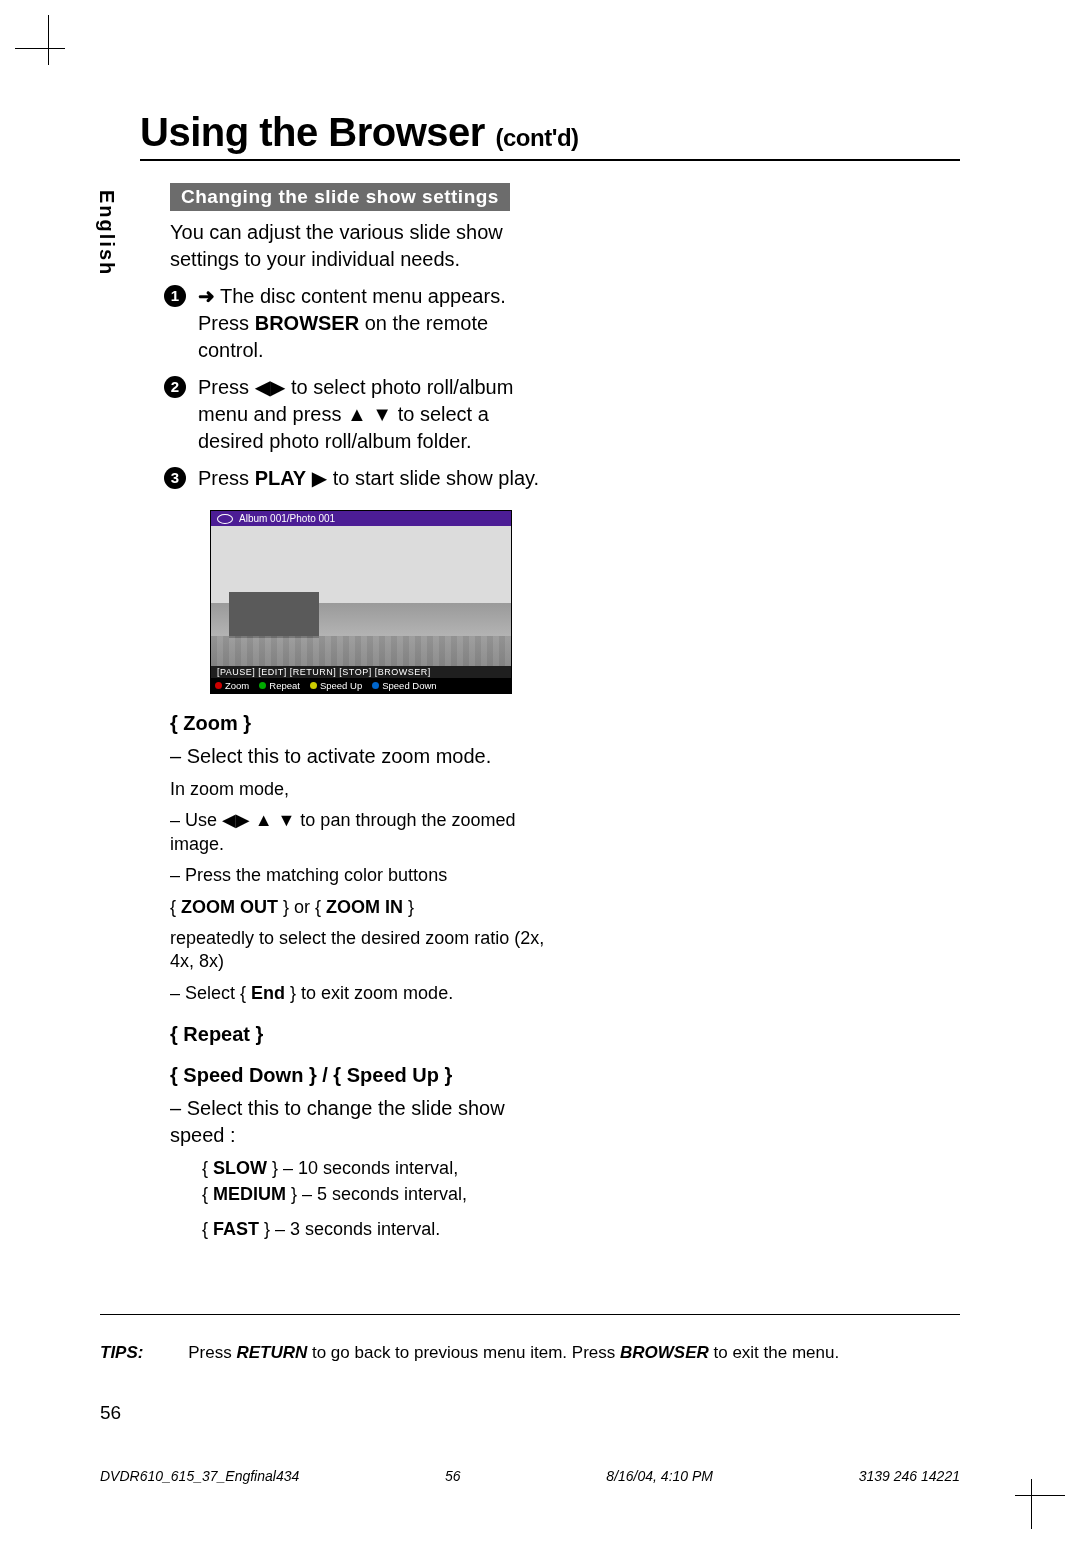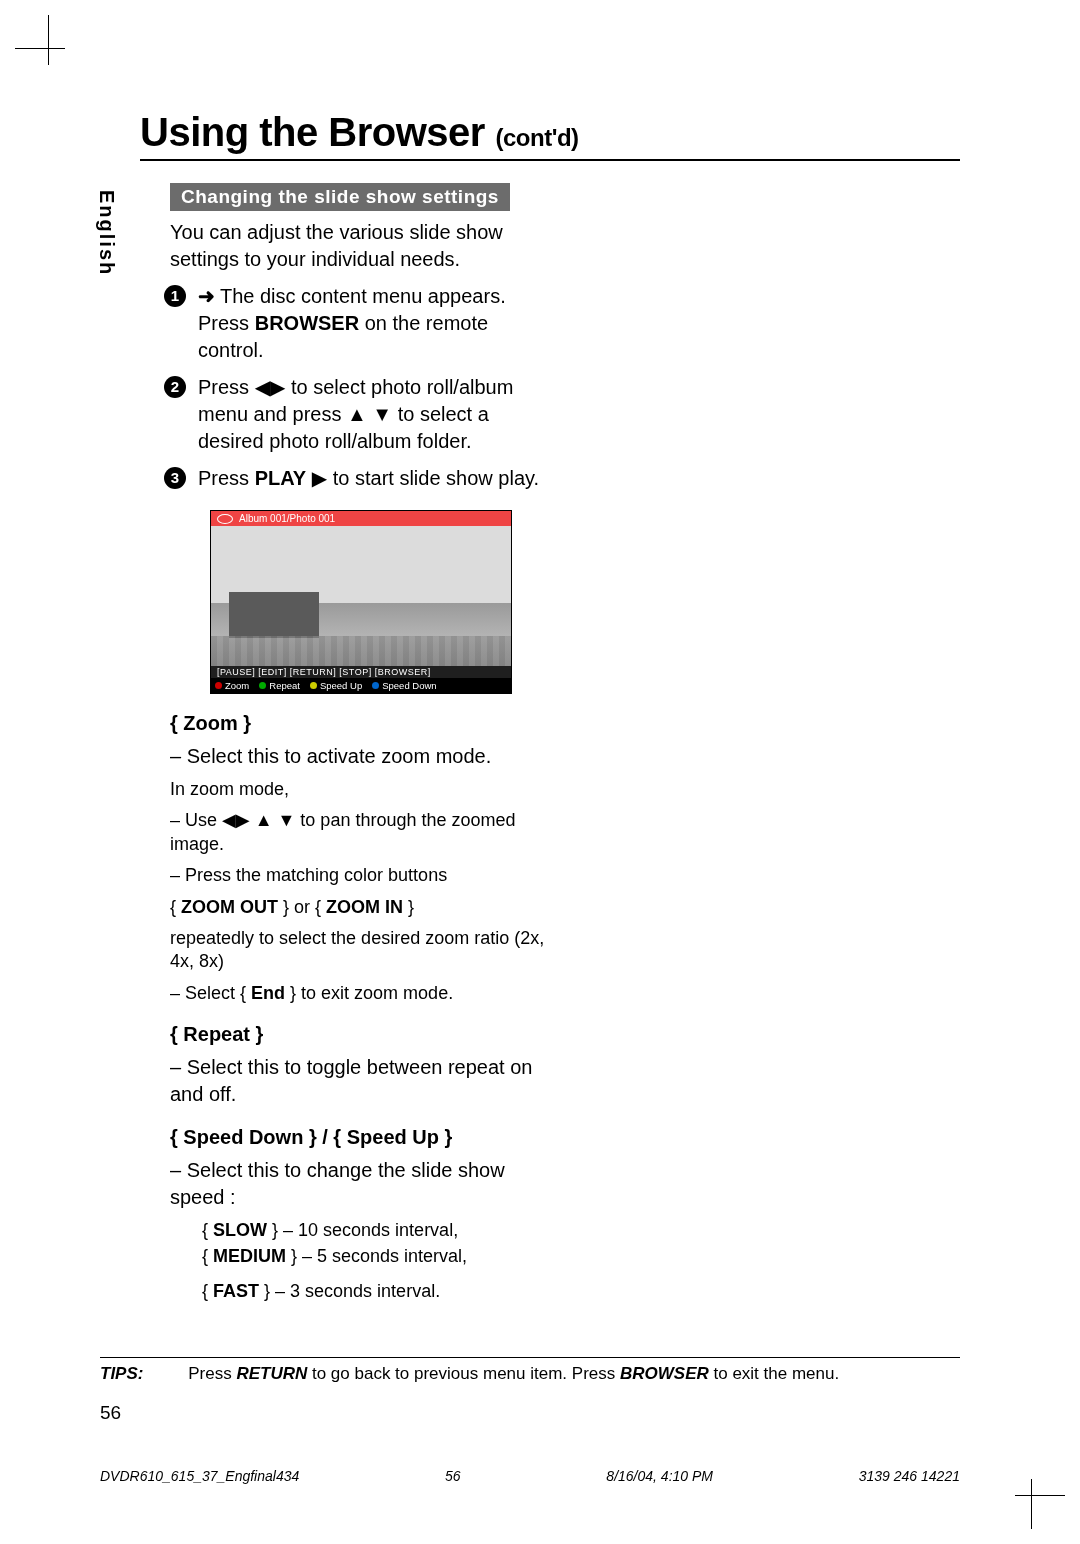--- a/index.html
+++ b/index.html
@@ -69,21 +69,21 @@
   }
   .arrow-right { font-family: Arial, sans-serif; font-weight:bold;}
   .tri { font-family: Arial, sans-serif;}
 
   
   .osd-wrap { margin:18px 0 18px 40px; }
   .osd {
     width:300px; border:1px solid #000; background:#bfbfbf; font-family: Arial, sans-serif;
   }
   .osd-header {
-    background:#ef4444; color:#fff; font-size:10px; padding:2px 6px; display:flex; align-items:center; gap:6px;
+    background:#4c1d95; color:#fff; font-size:10px; padding:2px 6px; display:flex; align-items:center; gap:6px;
   }
   .osd-header .disc { width:14px; height:8px; border:1px solid #fff; border-radius:50%; display:inline-block;}
   .osd-image {
     height:140px;
     background:
       linear-gradient(#dcdcdc 0%, #dcdcdc 55%, #9a9a9a 55%, #b5b5b5 80%, #8c8c8c 100%);
     position:relative;
     overflow:hidden;
   }
   .osd-image::before{
@@ -102,22 +102,22 @@
   }
   .osd-controls2 span { display:flex; align-items:center; gap:3px;}
   .dot { width:7px; height:7px; border-radius:50%; display:inline-block;}
   .dot.red{background:#c00;} .dot.green{background:#0a0;} .dot.yellow{background:#cc0;} .dot.blue{background:#06c;}
 
   .opt-head { font-weight:bold; font-size:20px; margin-top:18px;}
   .small-text p { font-size:18px; line-height:1.3;}
   .indent { padding-left:32px; }
 
   .tips-line {
-    position:absolute; left:100px; bottom:160px; width:860px;
-    border-top:1px solid #000; padding-top:6px;
+    position:absolute; left:100px; bottom:181px; width:860px;
+    border-top:1px solid #000; padding-top:28px;
     font-size:17px; font-style:italic;
   }
   .tips-line b { font-style:italic; }
   .tips-line .tips-label { font-weight:bold; font-style:italic; margin-right:40px;}
   .tips-line .rom { font-style:normal;}
 
   .page-num { position:absolute; left:100px; bottom:120px; font-size:19px;}
   .footer { position:absolute; left:100px; bottom:60px; width:860px; font-size:14px; display:flex; justify-content:space-between; font-family: Arial, sans-serif; font-style: italic;}
 </style>
 </head>
@@ -210,21 +210,20 @@
         <p style="margin-top:0">
           <span>{ </span><b>ZOOM OUT</b><span> } or { </span><b>ZOOM IN</b><span> }</span>
         </p>
         <p style="margin-top:0">repeatedly to select the desired zoom ratio (2x, 4x, 8x)</p>
         <p>
           <span>–  Select { </span><b>End</b><span> } to exit zoom mode.</span>
         </p>
       </div>
 
       <div class="opt-head">{ Repeat }</div>
-      <p>–  Select this to toggle between repeat on and off.</p>
 
       <div class="opt-head">{ Speed Down } / { Speed Up }</div>
       <p>–  Select this to change the slide show speed :</p>
       <div class="small-text indent">
         <p style="margin:2px 0"><span>{ </span><b>SLOW</b><span> } – 10 seconds interval,</span></p>
         <p style="margin:2px 0"><span>{ </span><b>MEDIUM</b><span> } – 5 seconds interval,</span></p>
         <p style="margin:12px 0"><span>{ </span><b>FAST</b><span> } – 3 seconds interval.</span></p>
       </div>
 
     </div>

